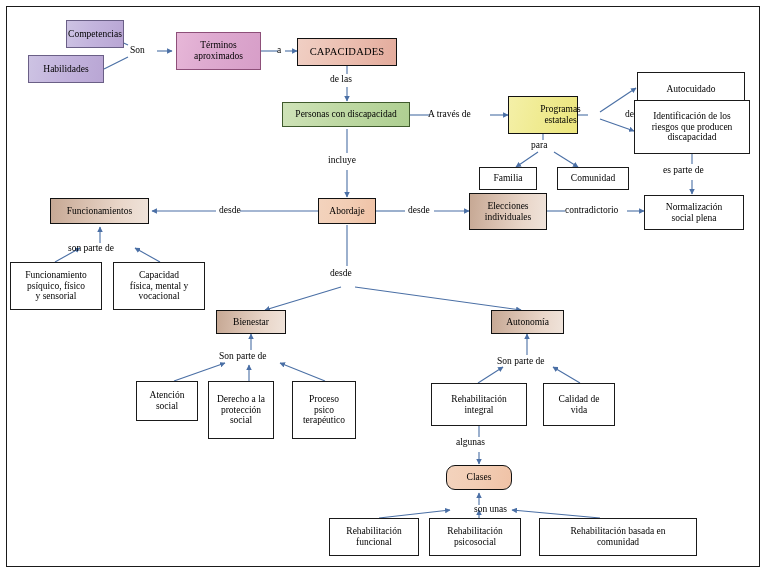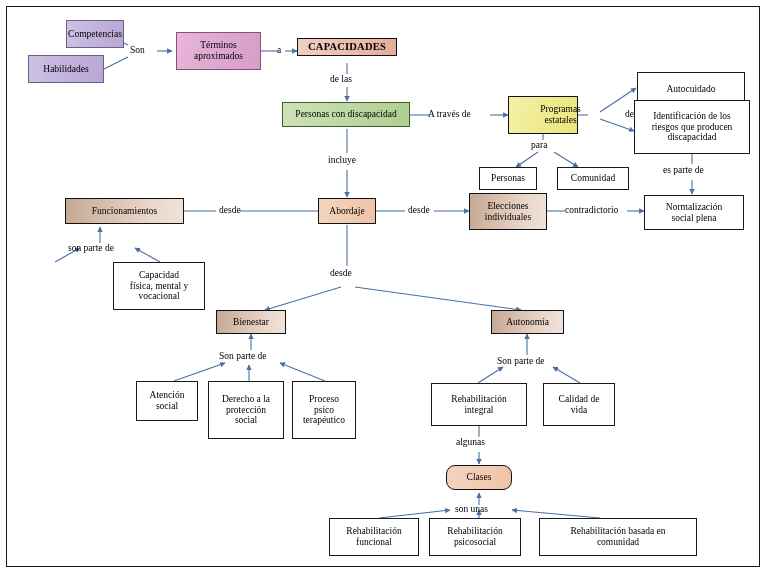--- a/index.html
+++ b/index.html
@@ -145,60 +145,63 @@
     </g>
   </svg>
 
   <div class="node purple" style="left:28px;  top:20px;  width:58px;  height:28px;margin-left:38px;">Competencias</div>
 
   <div class="node purple" style="left:28px;  top:55px;  width:76px;  height:28px;">Habilidades</div>
 
   <div class="node pink" style="left:176px; top:32px; width:85px; height:38px; white-space:pre-line;">Términos
 aproximados</div>
 
-  <div class="node salmon caps" style="left:297px; top:38px; width:100px; height:18px;font-weight:bold;">CAPACIDADES</div>
+  <div class="node salmon caps" style="left:297px; top:38px; width:100px; height:28px;">CAPACIDADES</div>
 
   <div class="node green" style="left:282px; top:102px; width:128px; height:25px;">Personas con discapacidad</div>
 
   <div class="node yellow" style="left:508px; top:96px; width:70px; height:38px; white-space:pre-line;">Programas
 estatales</div>
 
   <div class="node plain" style="left:637px; top:72px; width:108px; height:35px;">Autocuidado</div>
 
   <div class="node plain" style="left:634px; top:100px; width:116px; height:54px; white-space:pre-line;">Identificación de los
 riesgos que producen
 discapacidad</div>
 
-  <div class="node plain" style="left:479px; top:167px; width:58px; height:23px;">Personas</div>
+  <div class="node plain" style="left:479px; top:167px; width:58px; height:23px;">Familia</div>
 
   <div class="node plain" style="left:557px; top:167px; width:72px; height:23px;">Comunidad</div>
 
   <div class="node plain" style="left:644px; top:195px; width:100px; height:35px; white-space:pre-line;">Normalización
 social plena</div>
 
   <div class="node peach" style="left:318px; top:198px; width:58px; height:26px;">Abordaje</div>
 
-  <div class="node tan" style="left:50px; top:198px; width:119px; height:26px;margin-left:15px;">Funcionamientos</div>
+  <div class="node tan" style="left:50px; top:198px; width:99px; height:26px;">Funcionamientos</div>
 
   <div class="node tan" style="left:469px; top:193px; width:78px; height:37px; white-space:pre-line;">Elecciones
 individuales</div>
 
+  <div class="node plain" style="left:10px; top:262px; width:92px; height:48px; white-space:pre-line;">Funcionamiento
+psíquico, físico
+y sensorial</div>
 
   <div class="node plain" style="left:113px; top:262px; width:92px; height:48px; white-space:pre-line;">Capacidad
 física, mental y
 vocacional</div>
 
   <div class="node tan" style="left:216px; top:310px; width:70px; height:24px;">Bienestar</div>
 
   <div class="node tan" style="left:491px; top:310px; width:73px; height:24px;">Autonomía</div>
 
   <div class="node plain" style="left:136px; top:381px; width:62px; height:40px; white-space:pre-line;">Atención
 social</div>
 
-  <div class="node plain" style="left:208px; top:381px; width:76px; height:58px; white-space:pre-line;">Derecho a la
+  <div class="node plain" style="left:208px; top:381px; width:66px; height:58px; white-space:pre-line;">Derecho a la
 protección
 social</div>
 
   <div class="node plain" style="left:292px; top:381px; width:64px; height:58px; white-space:pre-line;">Proceso
 psico
 terapéutico</div>
 
   <div class="node plain" style="left:431px; top:383px; width:96px; height:43px; white-space:pre-line;">Rehabilitación
 integral</div>
 
@@ -241,15 +244,15 @@
   <div class="label" style="left:68px; top:243px;">son parte de</div>
 
   <div class="label" style="left:330px; top:268px;">desde</div>
 
   <div class="label" style="left:219px; top:351px;">Son parte de</div>
 
   <div class="label" style="left:497px; top:356px;">Son parte de</div>
 
   <div class="label" style="left:456px; top:437px;">algunas</div>
 
-  <div class="label" style="left:455px; top:504px;">son unas</div>
+  <div class="label" style="left:474px; top:504px;">son unas</div>
 
 </div>
 
 </body></html>

